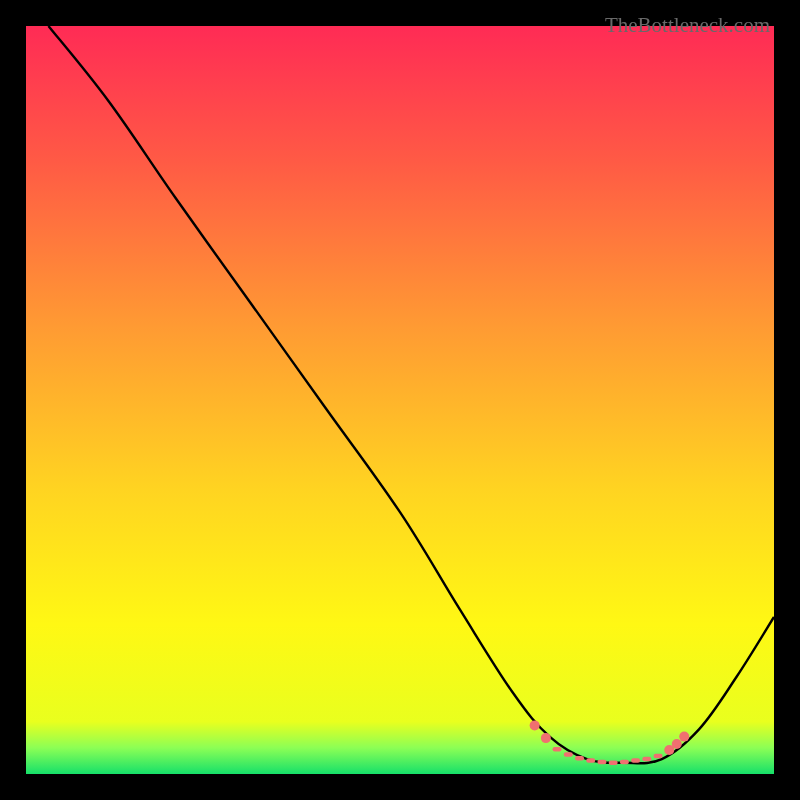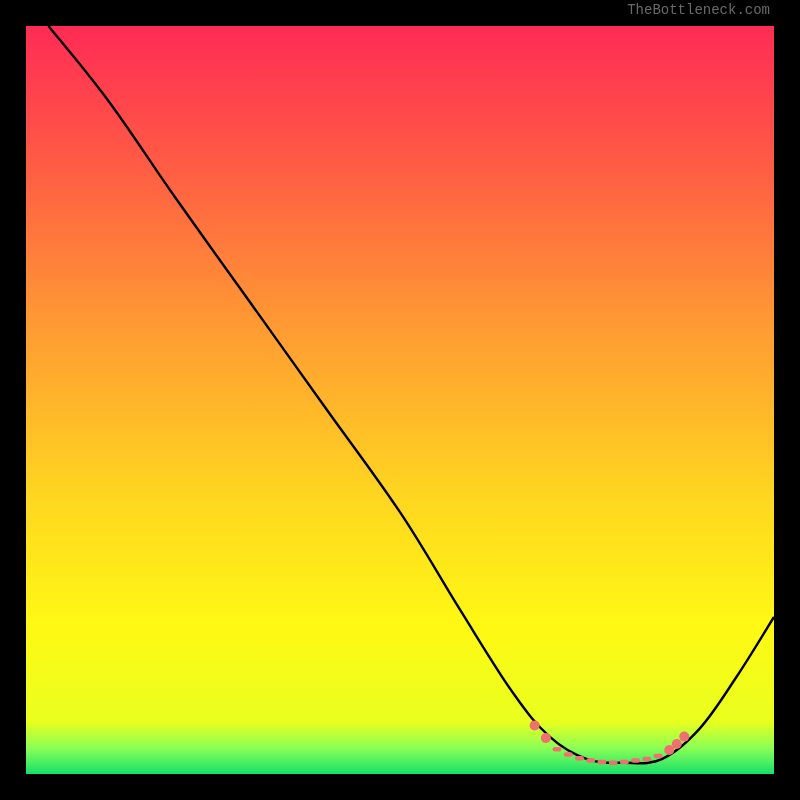--- a/index.html
+++ b/index.html
@@ -14,24 +14,24 @@
   }
   .plot {
     position: absolute;
     left: 0;
     top: 0;
     width: 748px;
     height: 748px;
   }
   .watermark {
     position: absolute;
-    top: 2px;
+    top: 13px;
     right: 30px;
-    font-family: Liberation Mono, monospace;
-    font-size: 14px;
+    font-family: Liberation Serif, serif;
+    font-size: 21px;
     color: #696969;
     font-weight: 400;
     letter-spacing: 0px;
   }
 </style>
 </head>
 <body>
 
 <div class="frame">
   <svg class="plot" viewBox="0 0 748 748">

